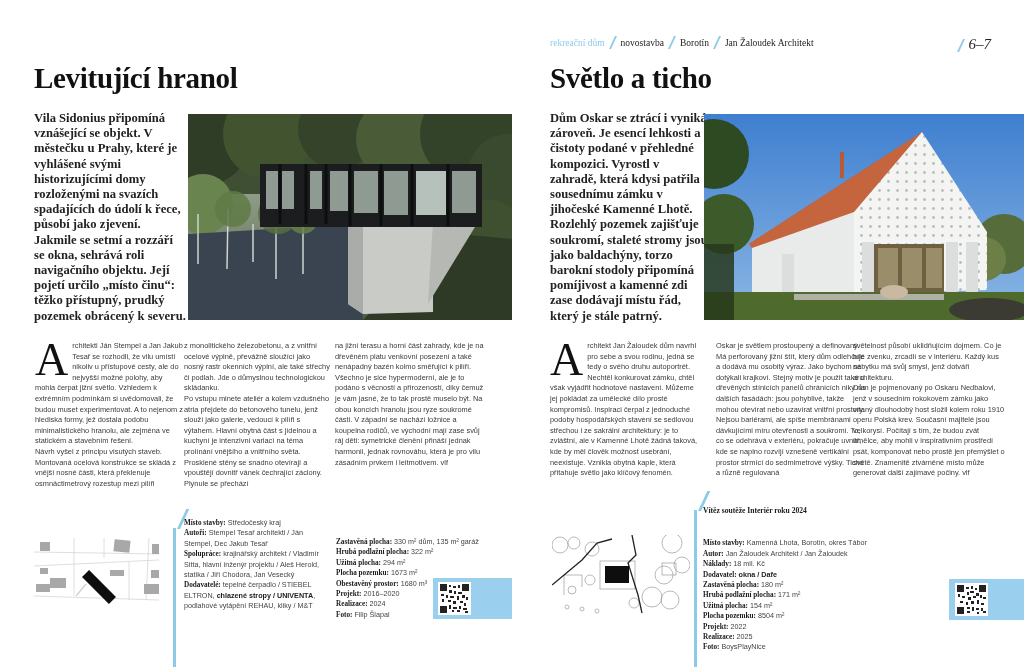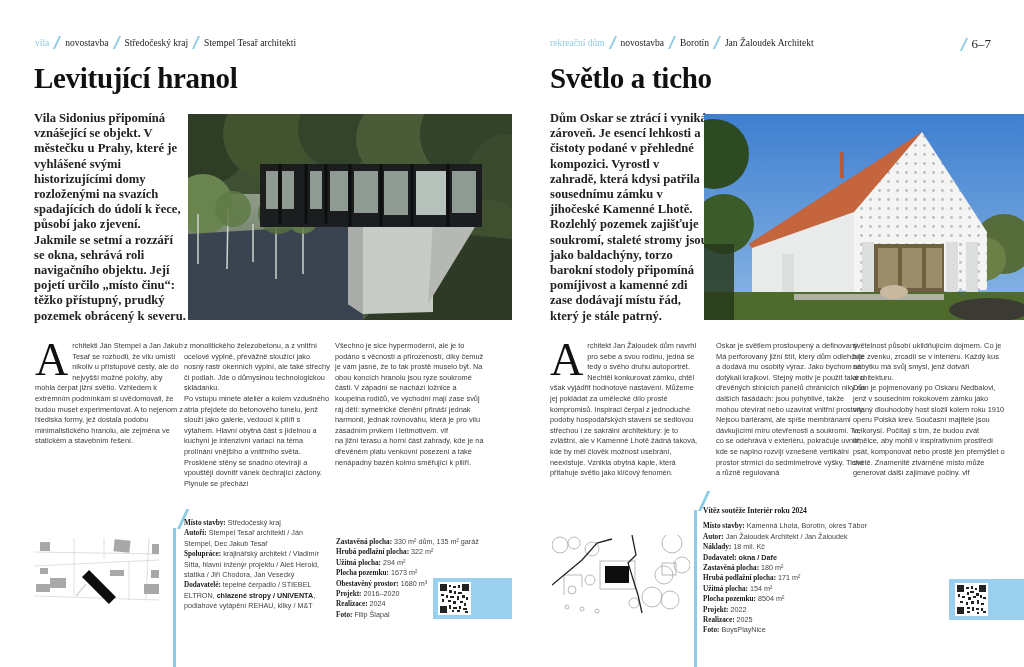--- a/index.html
+++ b/index.html
@@ -7,21 +7,21 @@
   body { position: relative; font-family: "Liberation Sans", sans-serif; color: #2a2a2a; }
 
   .page { position: absolute; top: 0; height: 667px; width: 512px; background: #fff; }
   .page.left { left: 0; }
   .page.right { left: 512px; }
 
   .breadcrumb { position: absolute; top: 36px; font-family: "Liberation Serif", serif; font-size: 9.5px; color: #222; white-space: nowrap; }
   .breadcrumb .first { color: #8ccbe8; }
   .breadcrumb .sep { display: inline-block; width: 6px; height: 13px; margin: 0 5px; vertical-align: -3px; position: relative; }
   .breadcrumb .sep::before { content: ""; position: absolute; left: 2px; top: 0; width: 1.5px; height: 13px; background: #8ccbe8; transform: skewX(-25deg); }
-  .page-num { position: absolute; top: 36px; right: 33px; font-family: "Liberation Serif", serif; font-size: 13px; color: #222; }
+  .page-num { position: absolute; top: 36px; right: 33px; font-family: "Liberation Serif", serif; font-size: 15px; color: #222; font-style: italic; }
   .page-num .sep { display: inline-block; width: 6px; height: 13px; margin-right: 5px; vertical-align: -3px; position: relative; }
   .page-num .sep::before { content: ""; position: absolute; left: 2px; top: 0; width: 1.5px; height: 13px; background: #8ccbe8; transform: skewX(-25deg); }
 
   .title { position: absolute; top: 62px; font-family: "Liberation Serif", serif; font-size: 29px; color: #111; letter-spacing: -0.3px; }
 
   .lead { position: absolute; top: 111px; width: 152px; font-family: "Liberation Serif", serif; font-weight: bold; font-size: 12.6px; line-height: 15.2px; color: #222; }
 
   .photo { position: absolute; top: 114px; overflow: hidden; }
   .photo-left { left: 188px; width: 324px; height: 206px; }
   .photo-right { left: 704px; width: 320px; height: 206px; }
@@ -29,35 +29,32 @@
   .body-col { position: absolute; top: 341px; width: 150px; font-size: 7.4px; line-height: 10.6px; color: #3a3a3a; }
   .body-col p { text-indent: 0; }
   .dropcap { float: left; font-family: "Liberation Serif", serif; font-size: 46px; line-height: 36px; margin: 0 4px 0 0; color: #111; padding-top: 1px; }
 
   .info-line { position: absolute; width: 3px; background: #8ccbe8; }
   .info-line-top { position: absolute; width: 3px; height: 20px; background: #8ccbe8; transform: skewX(-25deg); transform-origin: bottom left; }
 
   .specs { position: absolute; font-size: 7.2px; line-height: 10.4px; color: #444; }
   .specs .k { font-family: "Liberation Serif", serif; font-weight: bold; color: #1a1a1a; }
   .specs .strong { font-weight: bold; color: #222; text-align: right; }
-  .specs .win { font-family: "Liberation Serif", serif; font-weight: bold; font-size: 7.6px; color: #1a1a1a; margin-bottom: 5px; }
+  .specs .win { font-family: "Liberation Serif", serif; font-weight: bold; font-size: 7.6px; color: #1a1a1a; margin-bottom: 22px; }
 
   .qr-box { position: absolute; background: #9ad0ee; }
   .qr { position: absolute; background: #fff; padding: 2px; }
   .qr svg { display: block; }
 
   .map { position: absolute; }
 </style>
 </head>
 <body>
 
 <div class="page left">
-  <div class="breadcrumb" style="left:35px;">
-    <span class="first">vila</span><span class="sep"></span><span>novostavba</span><span class="sep"></span><span>Středočeský kraj</span><span class="sep"></span><span>Stempel Tesař architekti</span>
-  </div>
 
   <h1 class="title" style="left:34px;">Levitující hranol</h1>
 
   <div class="lead" style="left:34px;">Vila Sidonius připomíná vznášející se objekt. V městečku u Prahy, které je vyhlášené svými historizujícími domy rozloženými na svazích spadajících do údolí k řece, působí jako zjevení. Jakmile se setmí a rozzáří se okna, sehrává roli navigačního objektu. Její pojetí určilo „místo činu“: těžko přístupný, prudký pozemek obrácený k severu.</div>
 
   <div class="photo photo-left" title="Glass and black steel cantilevered villa on concrete pillar in forest">
     <svg width="324" height="206" viewBox="0 0 324 206">
       <defs>
         <linearGradient id="fog" x1="0" y1="0" x2="0" y2="1">
           <stop offset="0" stop-color="#b9c3b4"></stop>
@@ -114,28 +111,29 @@
         <line x1="193" y1="50" x2="193" y2="112"></line>
         <line x1="224" y1="50" x2="224" y2="112"></line>
         <line x1="260" y1="50" x2="260" y2="112"></line>
       </g>
     </svg>
   </div>
 
   <div class="body-col" style="left:35px; width:148px;">
     <span class="dropcap">A</span>
     <span>rchitekti Ján Stempel a Jan Jakub Tesař se rozhodli, že vilu umístí nikoliv u přístupové cesty, ale do nejvyšší možné polohy, aby mohla čerpat jižní světlo. Vzhledem k extrémním podmínkám si uvědomovali, že budou muset experimentovat. A to nejenom z hlediska formy, jež dostala podobu minimalistického hranolu, ale zejména ve statickém a stavebním řešení.</span>
+    <p>Návrh vyšel z principu visutých staveb. Montovaná ocelová konstrukce se skládá z vnější nosné části, která překlenuje osmnáctimetrový rozestup mezi pilíři</p>
   </div>
   <div class="body-col" style="left:184px; width:146px;">
     <p>z monolitického železobetonu, a z vnitřní ocelové výplně, převážně sloužící jako nosný rastr okenních výplní, ale také střechy či podlah. Jde o důmyslnou technologickou skládanku.</p>
     <p>Po vstupu minete ateliér a kolem vzdušného atria přejdete do betonového tunelu, jenž slouží jako galerie, vedoucí k pilíři s výtahem. Hlavní obytná část s jídelnou a kuchyní je intenzivní variací na téma prolínání vnějšího a vnitřního světa. Prosklené stěny se snadno otevírají a vpouštějí dovnitř vánek čechrající záclony. Plynule se přechází</p>
   </div>
   <div class="body-col" style="left:335px; width:150px;">
+    <p>na jižní terasu a horní část zahrady, kde je na dřevěném platu venkovní posezení a také nenápadný bazén kolmo směřující k pilíři.</p>
     <p>Všechno je sice hypermoderní, ale je to podáno s věcností a přirozeností, díky čemuž je vám jasné, že to tak prostě muselo být. Na obou koncích hranolu jsou ryze soukromé části. V západní se nachází ložnice a koupelna rodičů, ve východní mají zase svůj ráj děti: symetrické členění přináší jednak harmonii, jednak rovnováhu, která je pro vilu zásadním prvkem i leitmotivem. vlf</p>
-    <p>na jižní terasu a horní část zahrady, kde je na dřevěném platu venkovní posezení a také nenápadný bazén kolmo směřující k pilíři.</p>
   </div>
 
   <svg class="map" style="left:34px; top:538px;" width="125" height="68" viewBox="0 0 125 68">
     <g stroke="#d6d6d6" stroke-width="0.8" fill="none">
       <line x1="0" y1="14" x2="125" y2="16"></line>
       <line x1="0" y1="28" x2="125" y2="22"></line>
       <line x1="0" y1="58" x2="125" y2="62"></line>
       <line x1="40" y1="0" x2="40" y2="58"></line>
       <line x1="70" y1="0" x2="70" y2="20"></line>
       <line x1="95" y1="24" x2="95" y2="62"></line>

